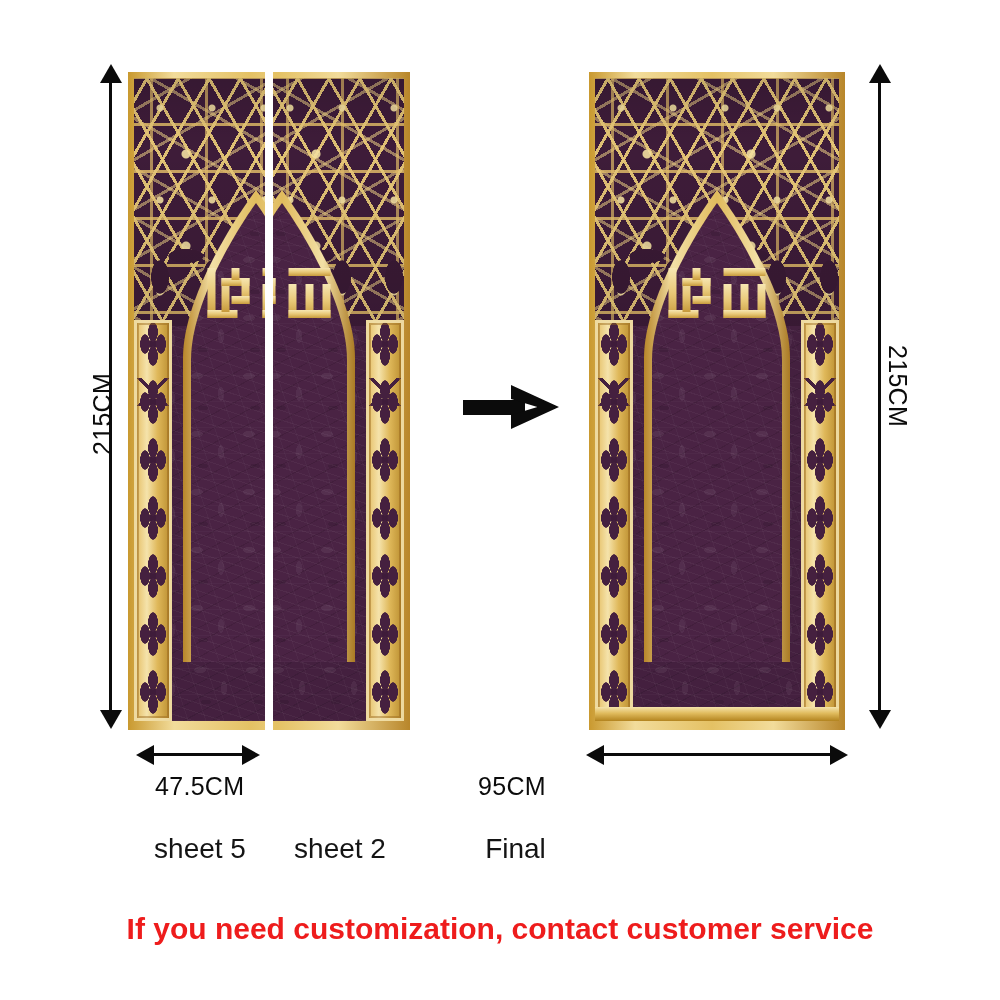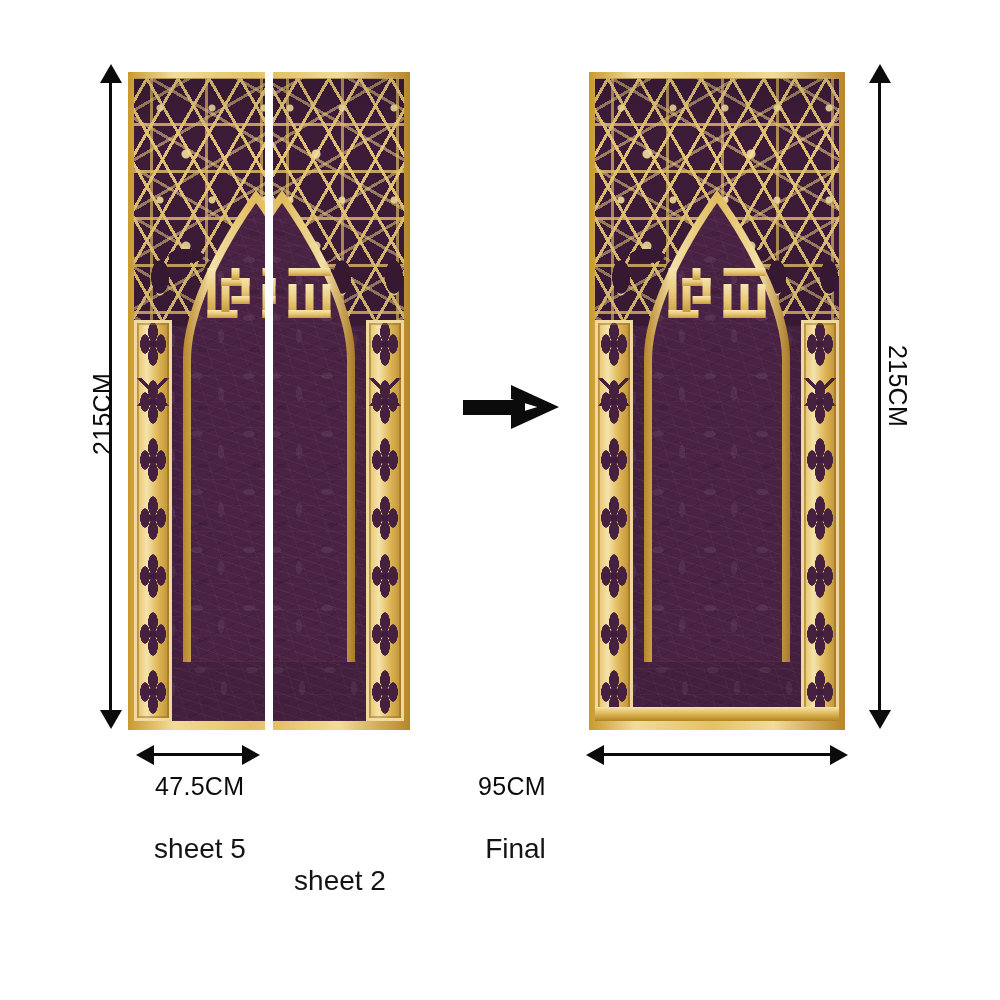--- a/index.html
+++ b/index.html
@@ -283,21 +283,21 @@
       </div>
     </div>
   </div>
 
   <div class="dimline hline" style="left:148px;top:753px;width:100px;"></div>
   <div class="ah ah-left" style="left:136px;top:745px;"></div>
   <div class="ah ah-right" style="left:242px;top:745px;"></div>
   <div class="dim-label" style="left:155px;top:772px;">47.5CM</div>
 
   <div class="caption" style="left:138px;top:833px;width:124px;">sheet 5</div>
-  <div class="caption" style="left:278px;top:833px;width:124px;margin-top:32px;">sheet 2</div>
+  <div class="caption" style="left:278px;top:833px;width:124px;">sheet 2</div>
 
   <div class="tarrow">
     <div class="shaft"></div>
     <div class="head"></div>
   </div>
 
   <div class="panel" style="left:589px;top:72px;width:256px;height:658px;">
     <div class="clipwrap">
       <div class="art" style="left:0px;">
         <div class="frame-outer"></div>
@@ -354,14 +354,15 @@
   <div class="ah ah-down" style="left:869px;top:710px;"></div>
   <div class="dim-label rot-right" style="left:912px;top:345px;">215CM</div>
 
   <div class="dimline hline" style="left:600px;top:753px;width:236px;"></div>
   <div class="ah ah-left" style="left:586px;top:745px;"></div>
   <div class="ah ah-right" style="left:830px;top:745px;"></div>
   <div class="dim-label" style="left:12px;top:772px;width:1000px;text-align:center;">95CM</div>
 
   <div class="caption" style="left:16px;top:833px;width:999px;">Final</div>
 
+  <div class="footer-note">If you need customization, contact customer service</div>
 
 </div>
 
 </body></html>

